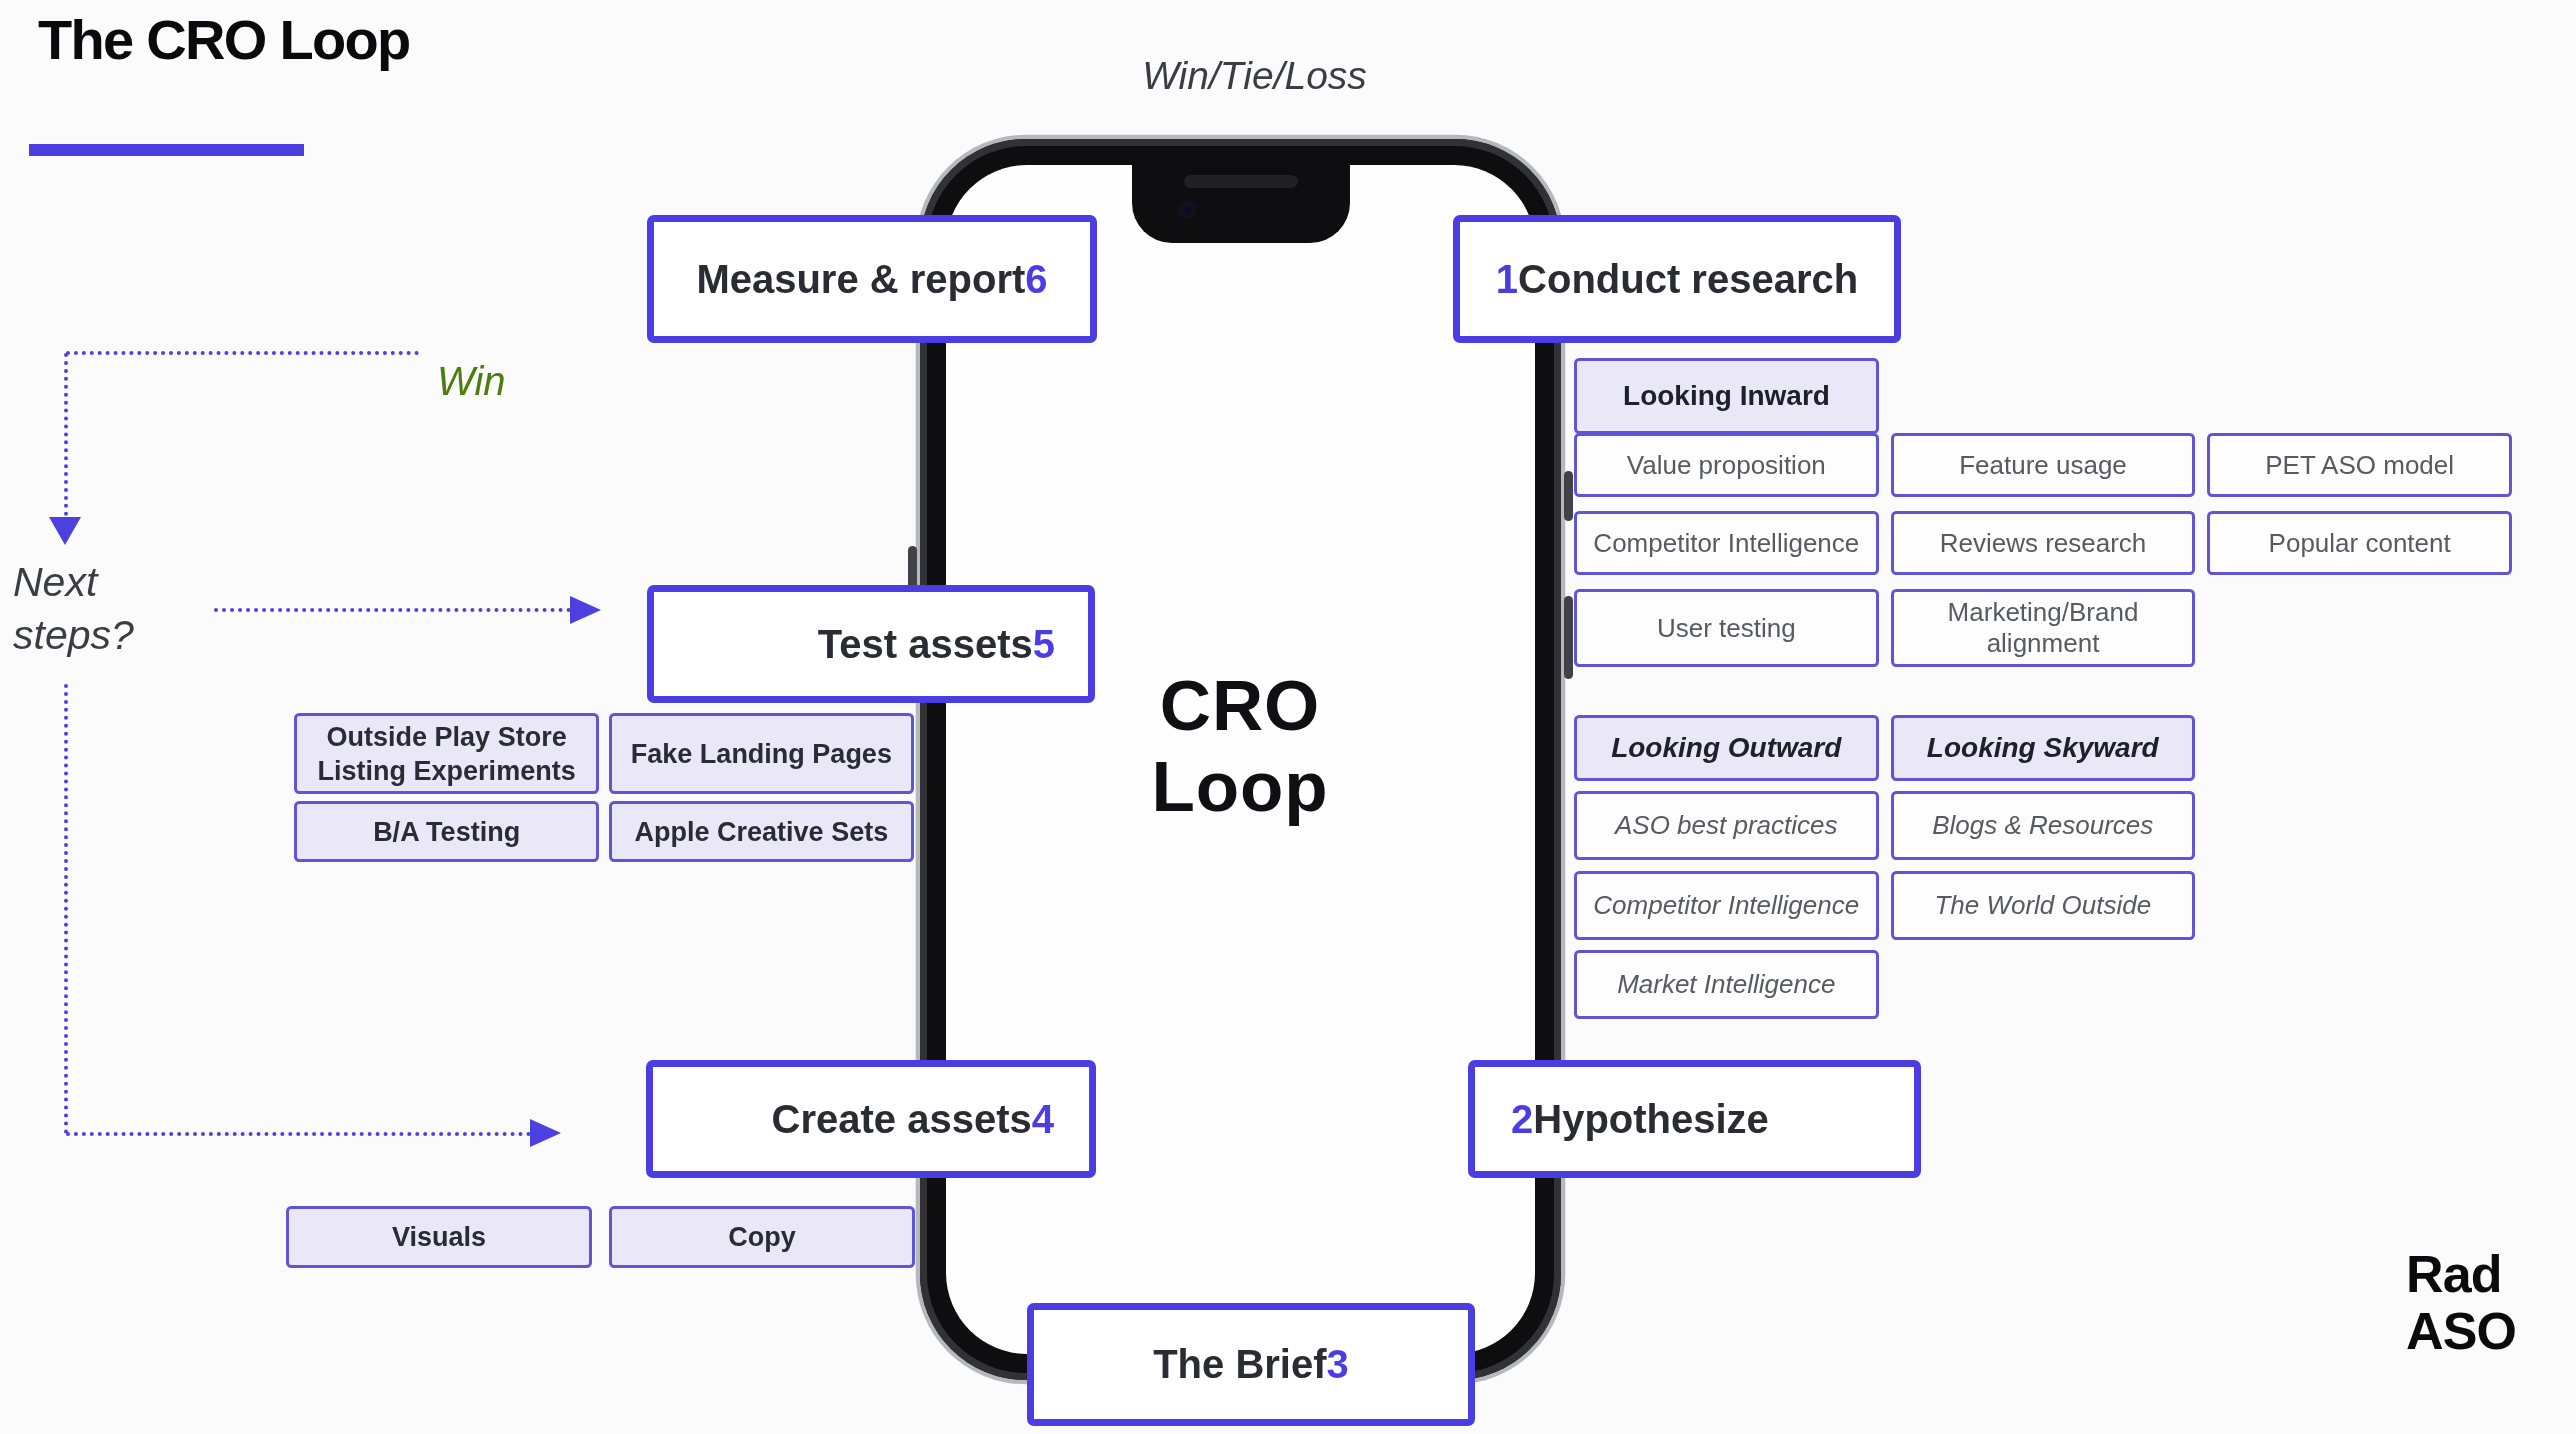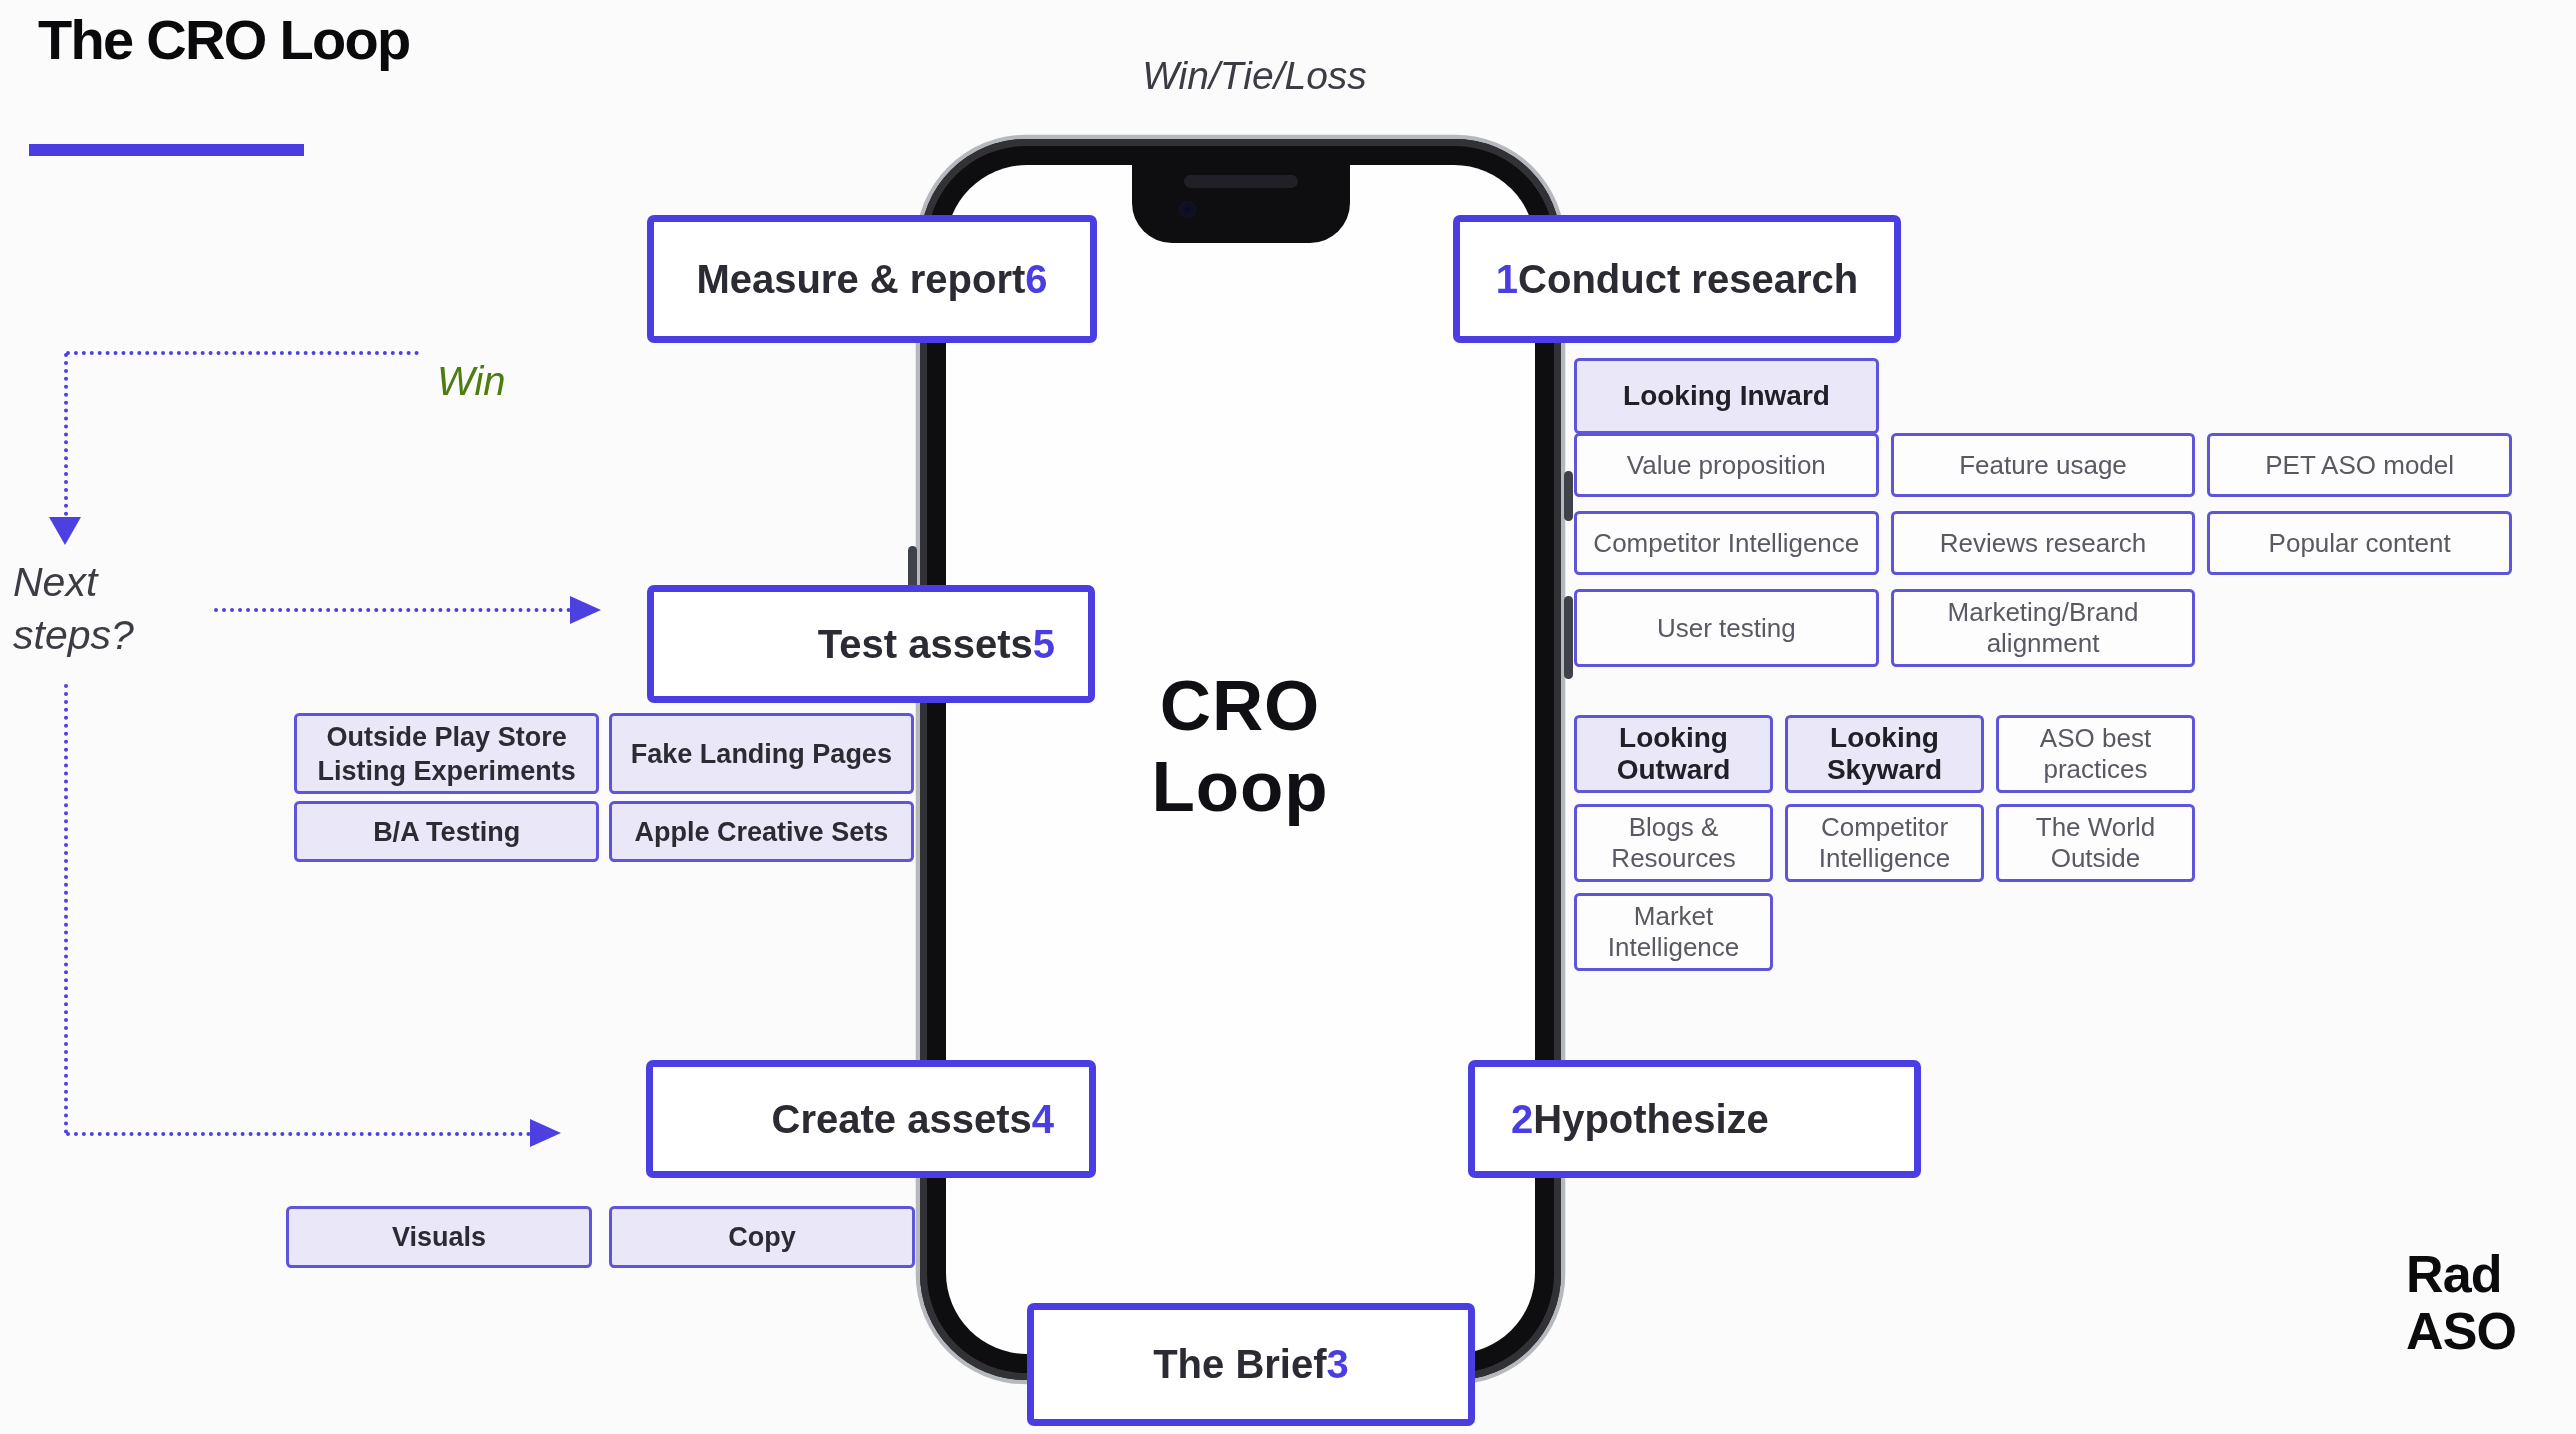--- a/index.html
+++ b/index.html
@@ -53,21 +53,21 @@
     font-size:28px;font-weight:700;color:#202028;}
   .item-box{box-sizing:border-box;background:#fdfdfe;border:3.5px solid #5f55d9;border-radius:5.2px;
     display:flex;align-items:center;justify-content:center;text-align:center;
     font-size:26px;color:#595963;line-height:31px;padding:5.2px 12px;min-height:64px;}
   .sub-box{box-sizing:border-box;background:#e9e7f8;border:3.5px solid #5f55d9;border-radius:5.2px;
     display:flex;align-items:center;justify-content:center;text-align:center;
     font-size:27px;font-weight:700;color:#2b2b33;line-height:34px;padding:3.5px 8.7px;min-height:61px;}
   .grid{position:absolute;display:grid;z-index:5;}
   #inward-header{position:absolute;left:1574px;top:358px;width:305px;height:76px;z-index:5;}
   #inward-grid{left:1574px;top:433px;width:938px;grid-template-columns:repeat(3,1fr);gap:14px 12px;}
-  #outward-grid{left:1574px;top:715px;width:621px;grid-template-columns:repeat(3,1fr);gap:10.4px 12px;}
+  #outward-grid{left:1574px;top:715px;width:621px;grid-template-columns:repeat(2,1fr);gap:10.4px 12px;font-style:italic;}
   #outward-grid .hdr-box{min-height:66px;}
   #outward-grid .item-box{min-height:69px;}
   #test-grid{left:294px;top:713px;width:620px;grid-template-columns:repeat(2,1fr);gap:7px 9.5px;}
   #create-grid{left:286px;top:1206px;width:629px;grid-template-columns:repeat(2,1fr);gap:7px 17.3px;}
   #create-grid .sub-box{min-height:62px;}
 
   
   .note-win{position:absolute;left:437px;top:327px;font-size:40px;font-style:italic;color:#4d7c0f;z-index:4;margin-top:32px;}
   .note-next{position:absolute;left:13px;top:556px;font-size:41px;font-style:italic;
     color:#3c3c45;line-height:53px;z-index:4;}

